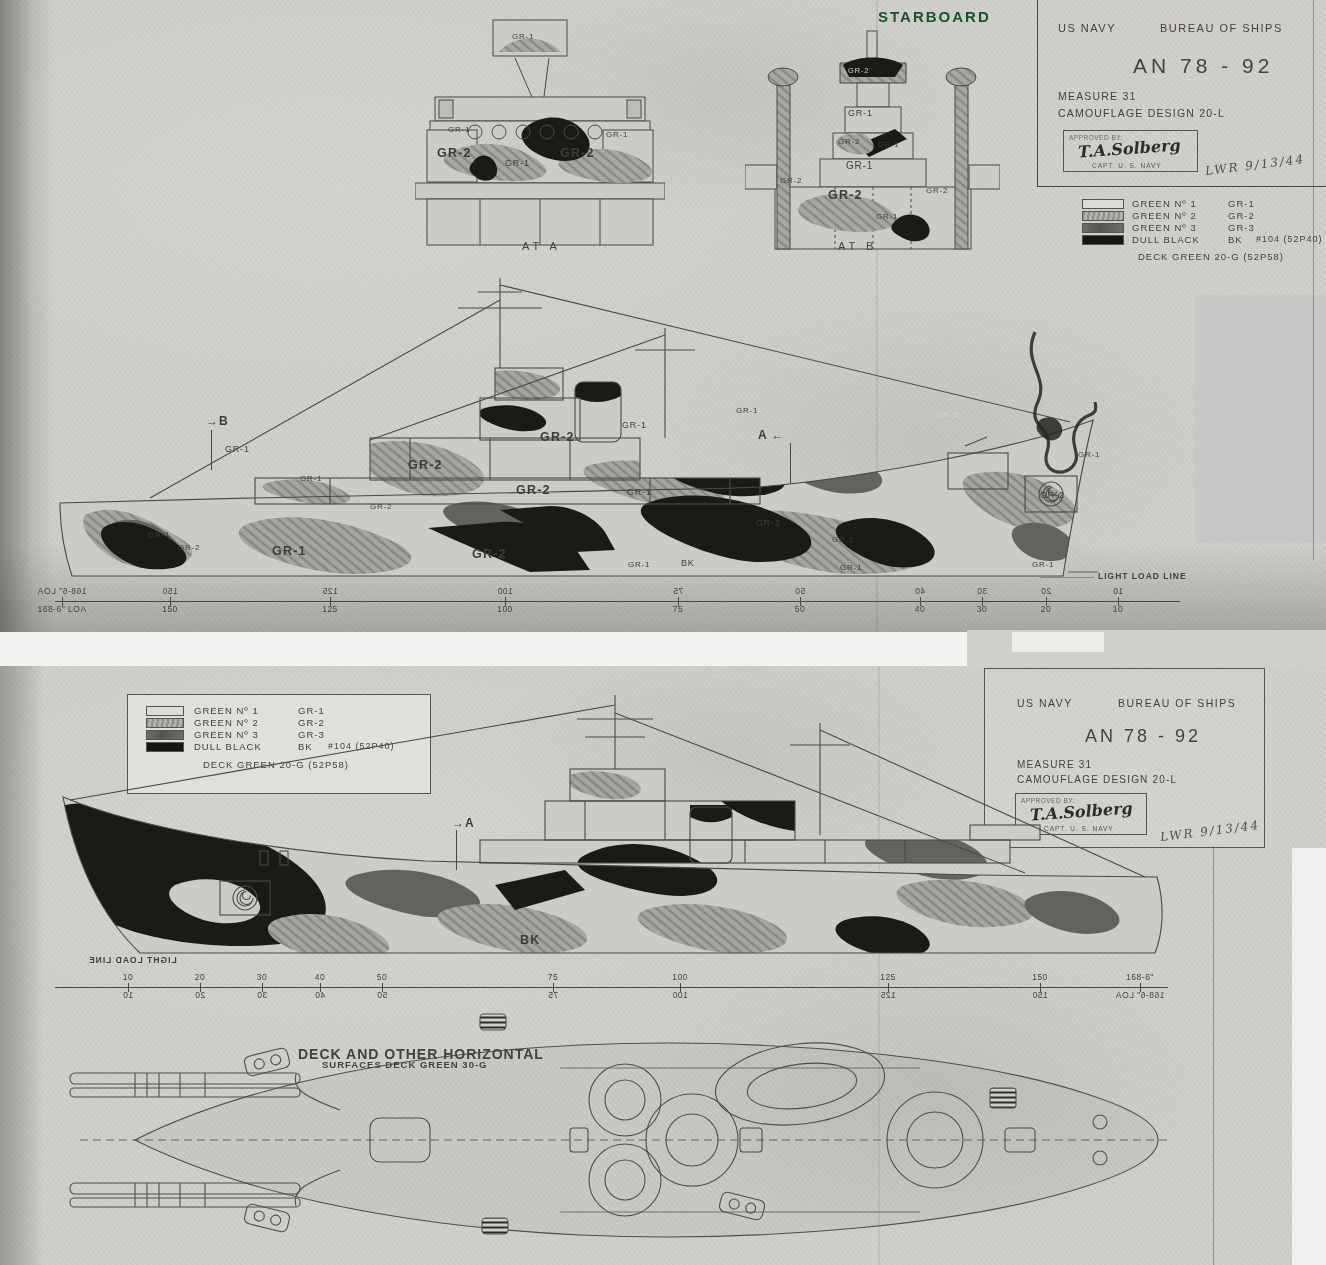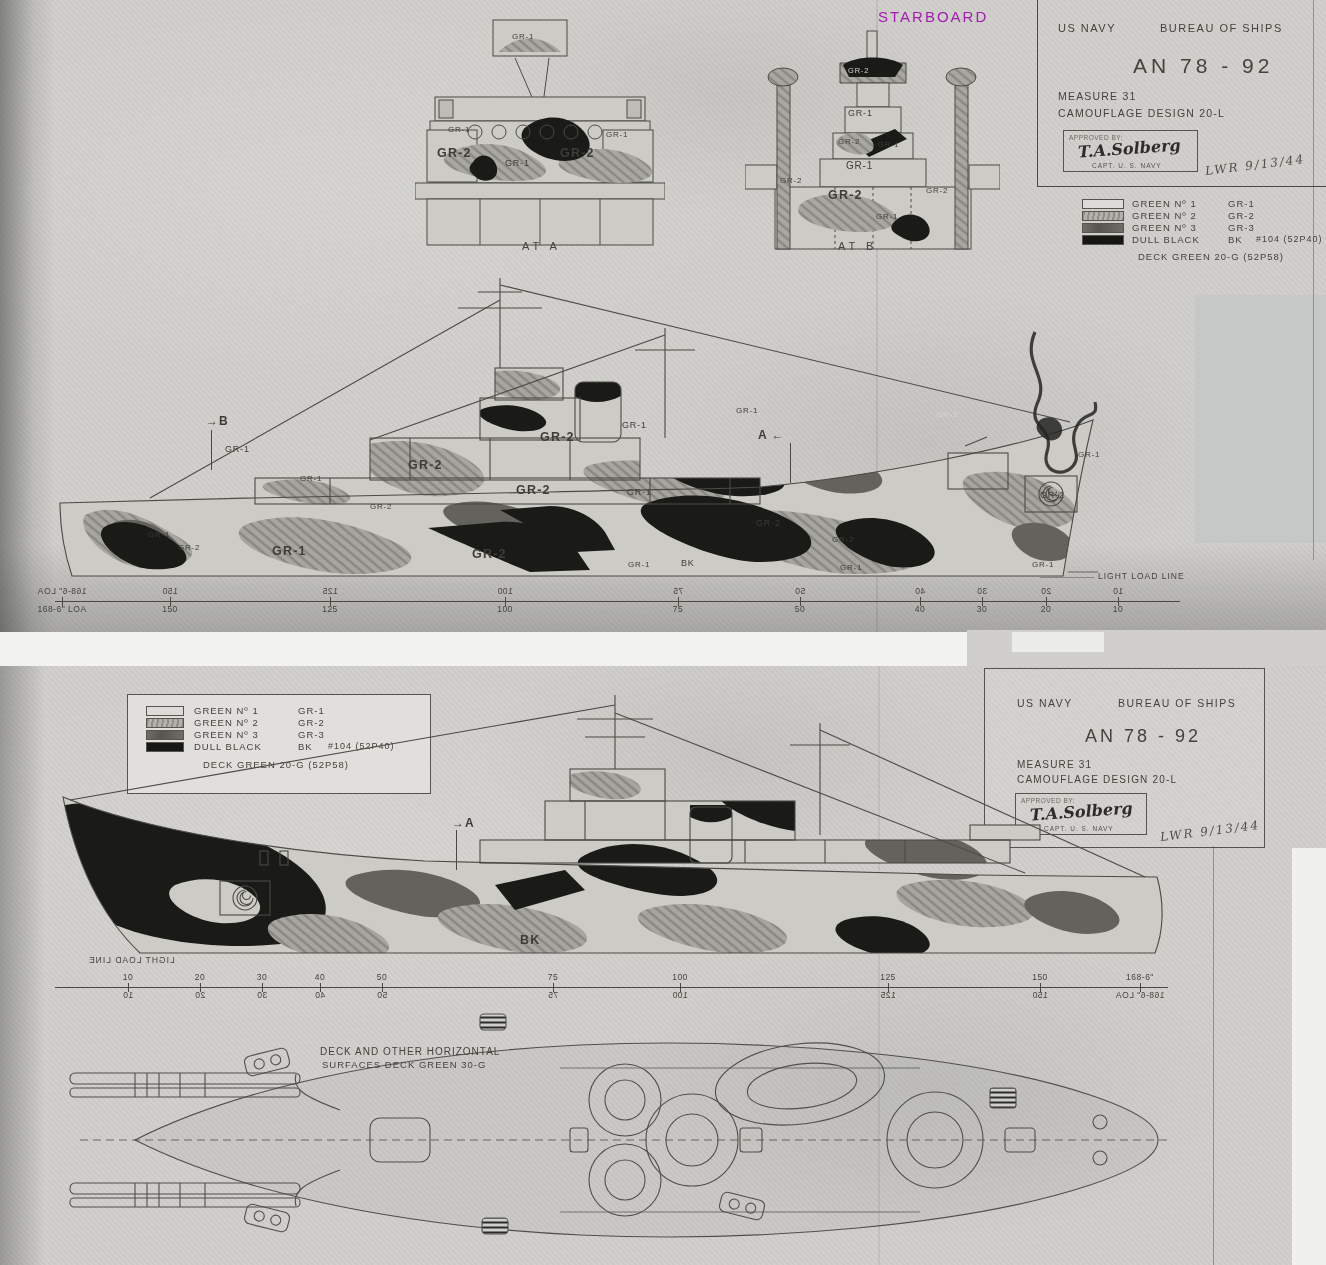--- a/index.html
+++ b/index.html
@@ -8,21 +8,21 @@
   .sheet{position:absolute;background:#d0cfcb;
     background-image:
       radial-gradient(ellipse 700px 300px at 25% 30%, rgba(255,255,255,.10), transparent 65%),
       radial-gradient(ellipse 500px 260px at 70% 70%, rgba(0,0,0,.06), transparent 60%),
       radial-gradient(ellipse 420px 200px at 55% 15%, rgba(0,0,0,.05), transparent 60%),
       repeating-linear-gradient(47deg, rgba(0,0,0,.025) 0 2px, rgba(255,255,255,.025) 2px 4px);}
   .sheet-top{left:0;top:0;width:1326px;height:632px;}
   .sheet-bottom{left:0;top:666px;width:1326px;height:599px;}
   .patch{position:absolute;}
   .edge-shade{position:absolute;pointer-events:none;}
-  .hand{font-family:"Liberation Sans",sans-serif;letter-spacing:1px;color:#a21caf;}
+  .hand{font-family:"Liberation Sans",sans-serif;letter-spacing:1px;color:#14532d;font-weight:bold;}
   .abs{position:absolute;}
   .line{position:absolute;background:#4a4843;}
   .faint{opacity:.45;}
   
   .tb-org{position:absolute;font-size:11px;letter-spacing:1.5px;}
   .tb-no{position:absolute;font-size:21px;letter-spacing:4px;}
   .tb-sub{position:absolute;font-size:10.5px;letter-spacing:1.2px;}
   .stamp{position:absolute;border:1px solid #56544f;}
   .stamp .ap{position:absolute;left:5px;top:3px;font-size:6.5px;letter-spacing:.5px;color:#6b6962;}
   .stamp .sig{position:absolute;left:14px;top:8px;font-family:"DejaVu Serif",serif;font-style:italic;
@@ -47,21 +47,21 @@
   .tick .up{top:-15px;}
   .tick .dn{top:3px;}
   .mirror{transform:translateX(-50%) scaleX(-1) !important;}
   .mirror-block{transform:scaleX(-1);}
   
   .pl{position:absolute;font-size:9px;letter-spacing:.8px;color:#3e3c37;white-space:nowrap;}
   .pl.big{font-size:12.5px;font-weight:bold;letter-spacing:1.2px;}
   .pl.light{color:#d8d7d3;}
   .cap{position:absolute;font-size:11px;letter-spacing:4px;}
   .marker{position:absolute;font-size:12px;letter-spacing:1px;font-weight:bold;color:#3e3c37;}
-  .small-note{position:absolute;font-size:8.5px;letter-spacing:1px;white-space:nowrap;}
+  .small-note{position:absolute;font-size:8.5px;letter-spacing:1px;white-space:nowrap;font-weight:bold;}
 </style>
 </head>
 <body>
 
 <div class="page">
 
   <div class="sheet sheet-top">
     <div class="edge-shade" style="left:0;top:0;width:55px;height:632px;background:linear-gradient(90deg,rgba(55,55,52,.5),rgba(55,55,52,.12) 60%,transparent)"></div>
     <div class="edge-shade" style="left:0;top:0;width:1326px;height:632px;background:linear-gradient(180deg,transparent 86%,rgba(60,60,56,.28))"></div>
     <div class="edge-shade" style="left:876px;top:0;width:2px;height:632px;background:rgba(0,0,0,.07)"></div>
@@ -528,16 +528,16 @@
       <ellipse cx="762" cy="86" rx="55" ry="22" transform="rotate(-7 762 86)"></ellipse>
       <circle cx="895" cy="140" r="48"></circle>
         <circle cx="895" cy="140" r="28"></circle>
       <rect x="530" y="128" width="18" height="24" rx="3"></rect>
       <rect x="700" y="128" width="22" height="24" rx="3"></rect>
       <rect x="965" y="128" width="30" height="24" rx="4"></rect>
       <circle cx="1060" cy="122" r="7"></circle>
         <circle cx="1060" cy="158" r="7"></circle>
     </g>
   </svg>
-  <span class="small-note" style="left:320px;top:1046px;font-size:10px">DECK AND OTHER HORIZONTAL</span>
+  <span class="small-note" style="left:298px;top:1046px;font-size:14px">DECK AND OTHER HORIZONTAL</span>
   <span class="small-note" style="left:322px;top:1059px;font-size:9.5px">SURFACES   DECK GREEN   30-G</span>
 
 </div>
 
 </body></html>

